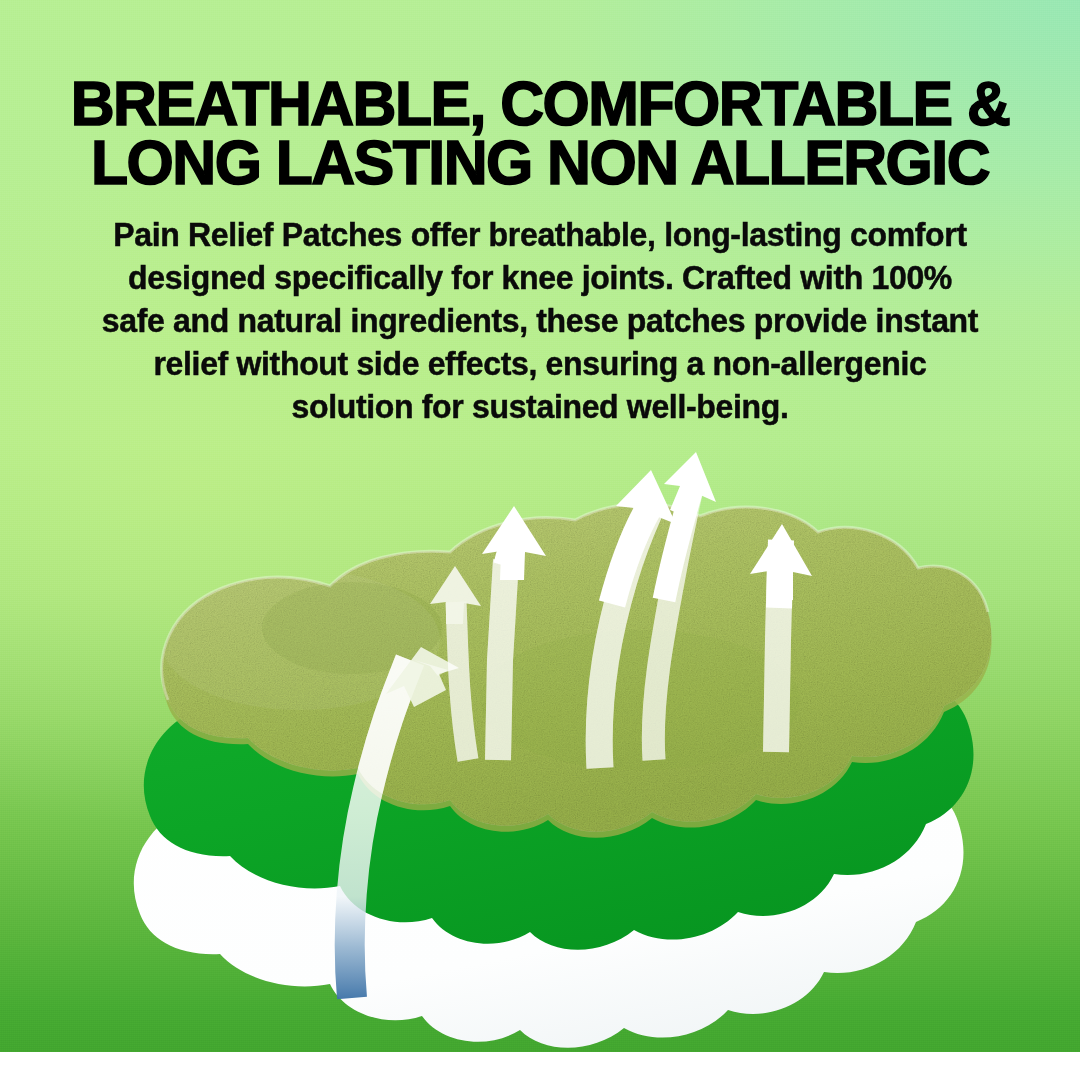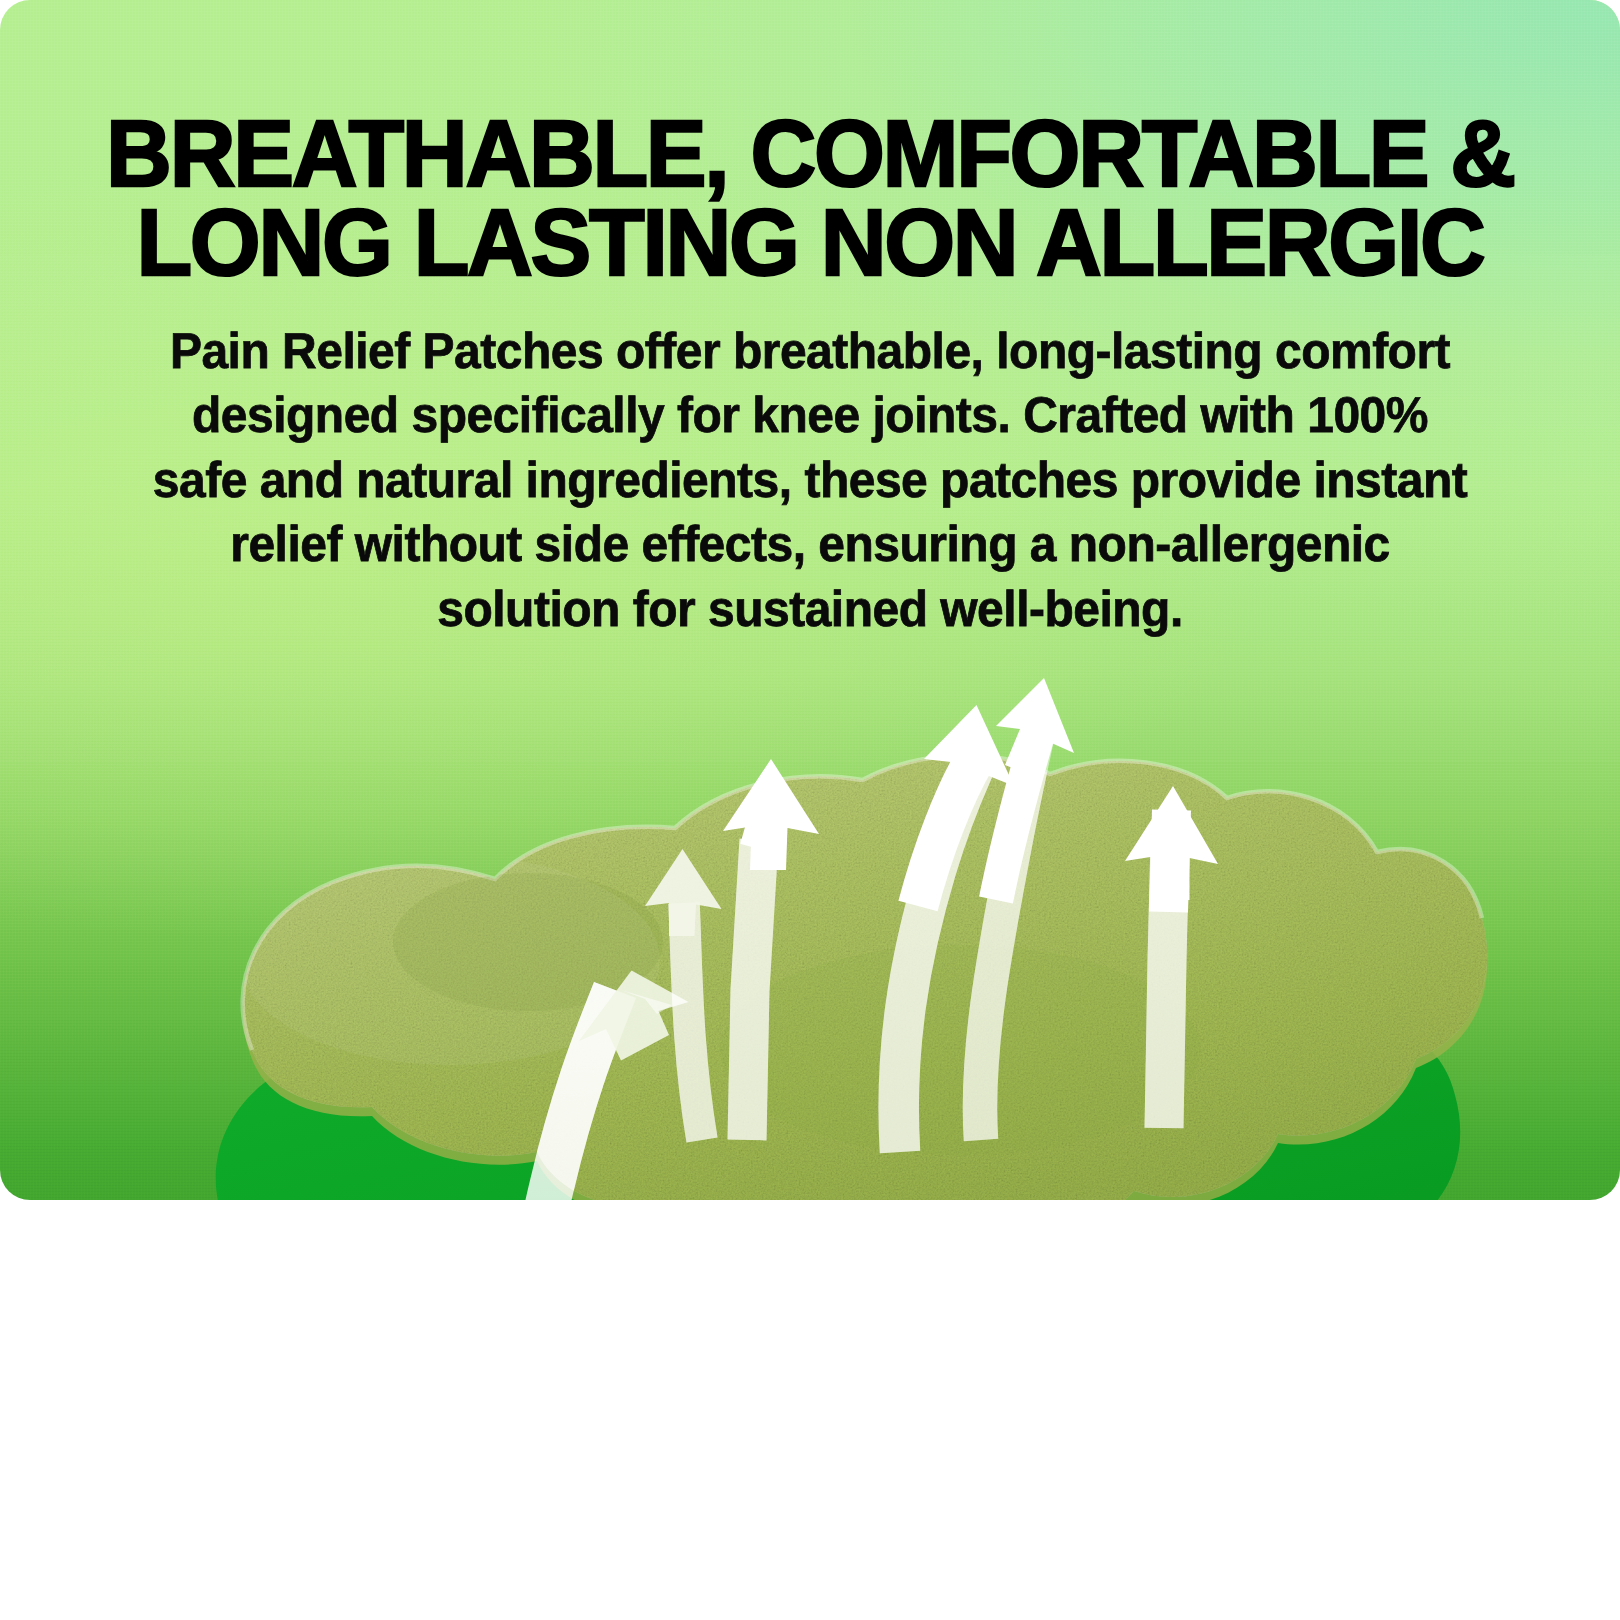--- a/index.html
+++ b/index.html
@@ -4,24 +4,23 @@
 <style>
   html, body {
     margin: 0;
     padding: 0;
     background: #ffffff;
   }
 
   #canvas {
     position: relative;
     width: 1080px;
-    height: 800px;
+    height: 1052px;
     overflow: hidden;
     font-family: "Liberation Sans", sans-serif;
-    border-radius: 20px;
   }
 
   
   .bg-base {
     position: absolute;
     inset: 0;
     background: linear-gradient(180deg,
         #b6ef92 0%,
         #b6ef92 12%,
         #b5ee90 28%,

